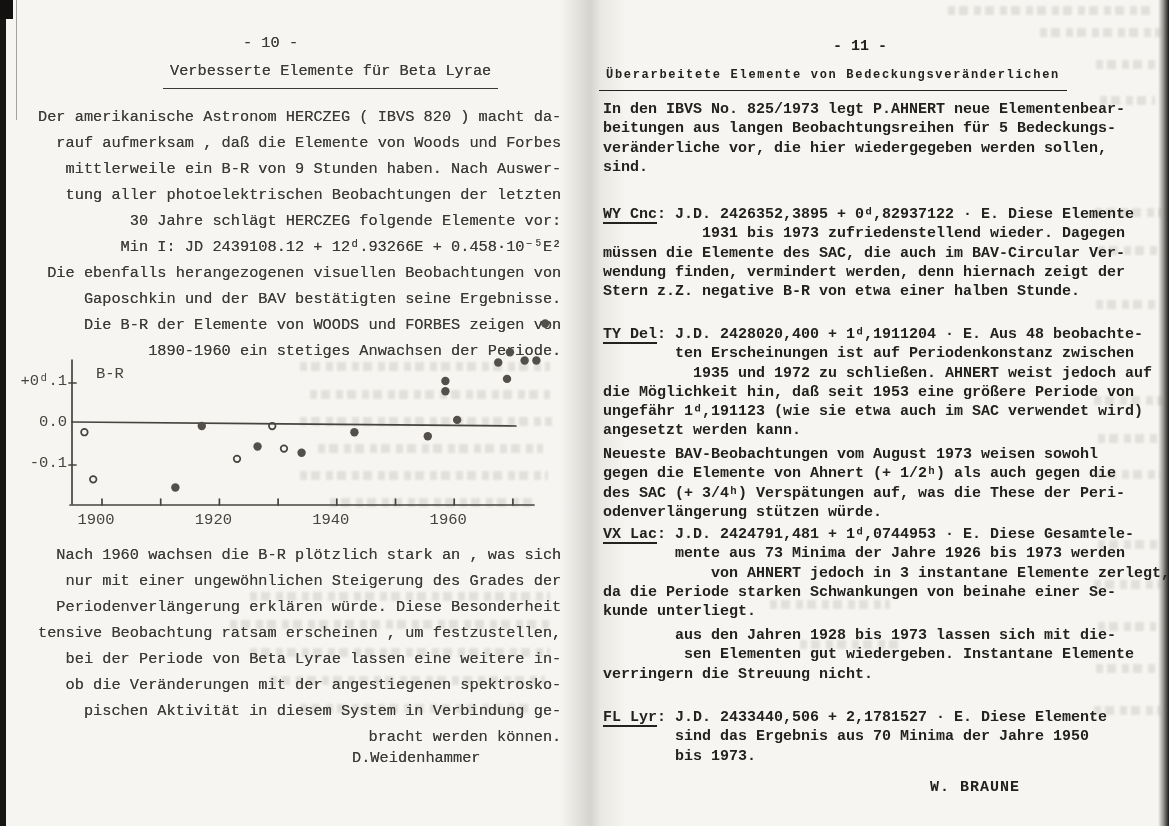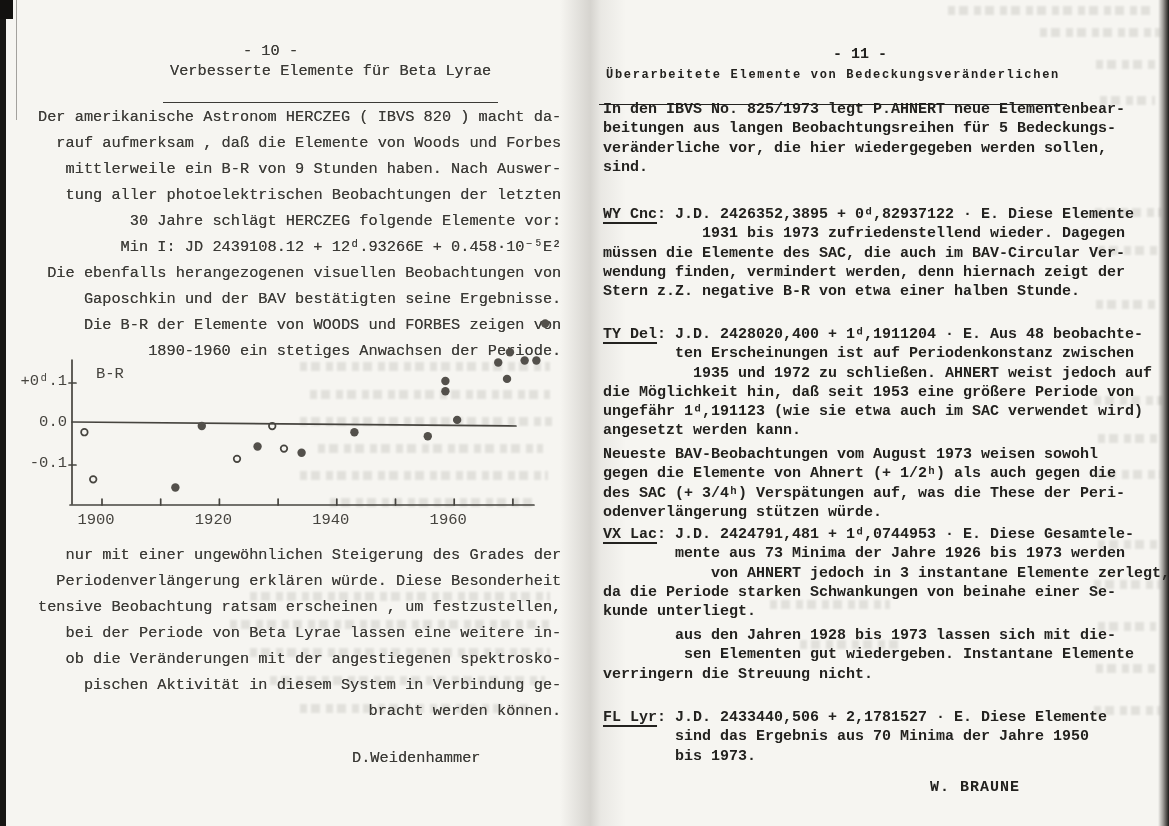--- a/index.html
+++ b/index.html
@@ -15,25 +15,25 @@
   .edge-right{position:absolute;right:0;top:0;width:11px;height:826px;
     background:linear-gradient(90deg,rgba(30,28,26,0),rgba(54,50,46,.45) 45%,#1b1917 100%);}
   .fold{position:absolute;left:560px;top:0;width:66px;height:826px;
     background:linear-gradient(90deg,rgba(122,117,110,0),rgba(122,117,110,.26) 46%,rgba(122,117,110,.10) 62%,rgba(122,117,110,0));}
   .ghost{position:absolute;height:9px;opacity:.13;filter:blur(1.2px);
     background:repeating-linear-gradient(90deg,#5a5852 0 7px,transparent 7px 11px,#5a5852 11px 20px,transparent 20px 26px);}
   
   .page{position:absolute;top:0;height:826px;}
   .page-left{left:0;width:600px;color:#3b3a36;}
   .page-right{left:600px;width:569px;color:#23221f;font-weight:bold;}
-  .pageno{position:absolute;white-space:pre;font-size:15.3px;margin-top:8px;}
+  .pageno{position:absolute;white-space:pre;font-size:15.3px;}
   .page-left .pageno{left:243px;top:34px;text-shadow:0 0 .5px rgba(59,58,54,.75);}
   .page-right .pageno{left:233px;top:38px;font-size:15px;}
   .doc-title{position:absolute;white-space:pre;display:inline-block;
-    border-bottom:1.7px solid currentColor;padding:0 7px 22px 7px;}
+    border-bottom:1.7px solid currentColor;padding:0 7px 8px 7px;}
   .page-left .doc-title{left:163px;top:62px;font-size:15.3px;text-shadow:0 0 .6px rgba(59,58,54,.8);}
   .page-right .doc-title{left:-1px;top:68px;font-size:12px;letter-spacing:1.7px;}
   .para{position:absolute;}
   .page-left .para{font-size:15.3px;line-height:26px;left:38px;}
   .para .tl, .section .tl{white-space:pre;}
   .page-left .tl{text-shadow:0 0 .5px rgba(59,58,54,.75);text-align:right;}
   #para-body{top:104px;}
   #para-closing{top:542px;}
   .page-right .col{position:absolute;left:3px;top:0;width:566px;font-size:15px;line-height:19.3px;}
   #intro{position:absolute;top:100px;left:0;}
@@ -94,20 +94,21 @@
         <div class="tl">mittlerweile ein B-R von 9 Stunden haben. Nach Auswer-</div>
         <div class="tl">tung aller photoelektrischen Beobachtungen der letzten</div>
         <div class="tl">30 Jahre schlägt HERCZEG folgende Elemente vor:</div>
         <div class="tl">Min I: JD 2439108.12 + 12ᵈ.93266E + 0.458·10⁻⁵E²</div>
         <div class="tl">Die ebenfalls herangezogenen visuellen Beobachtungen von</div>
         <div class="tl">Gaposchkin und der BAV bestätigten seine Ergebnisse.</div>
         <div class="tl">Die B-R der Elemente von WOODS und FORBES zeigen von</div>
         <div class="tl">1890-1960 ein stetiges Anwachsen der Periode.</div>
       </div>
     <div class="para" id="para-closing">
+        <div class="tl">Nach 1960 wachsen die B-R plötzlich stark an , was sich</div>
         <div class="tl">nur mit einer ungewöhnlichen Steigerung des Grades der</div>
         <div class="tl">Periodenverlängerung erklären würde. Diese Besonderheit</div>
         <div class="tl">tensive Beobachtung ratsam erscheinen , um festzustellen,</div>
         <div class="tl">bei der Periode von Beta Lyrae lassen eine weitere in-</div>
         <div class="tl">ob die Veränderungen mit der angestiegenen spektrosko-</div>
         <div class="tl">pischen Aktivität in diesem System in Verbindung ge-</div>
         <div class="tl">bracht werden können.</div>
       </div>
     <div class="sig">D.Weidenhammer</div>
   </div>

